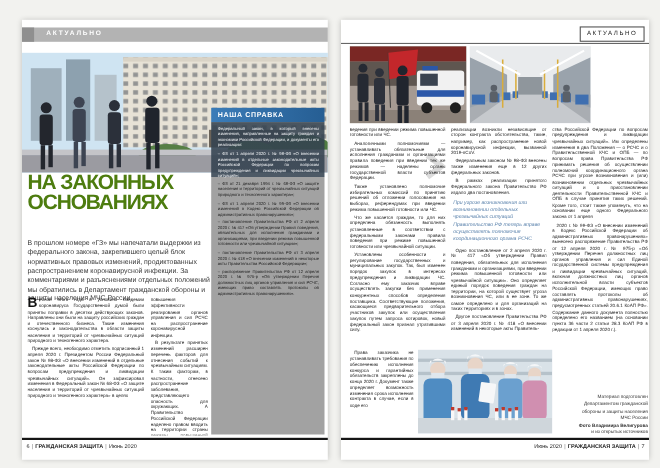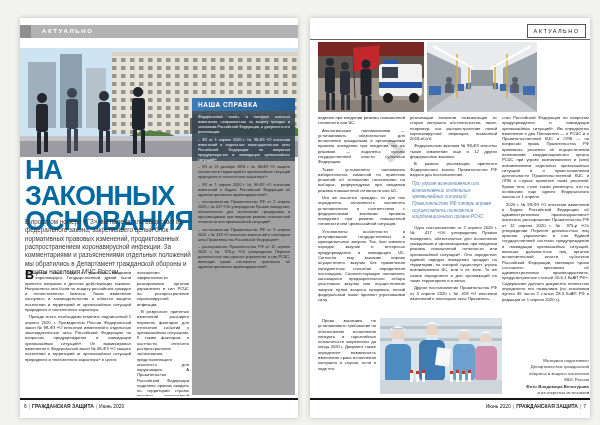--- a/index.html
+++ b/index.html
@@ -24,22 +24,22 @@
   .photo1{left:0;top:30px;width:278px;height:109px;background:#cfe4f2;}
   .sidebar{position:absolute;left:172px;top:80px;width:103px;height:297px;z-index:5;}
   .sidebar-title{height:13px;background:linear-gradient(90deg,#3b7cb8,#265e93);
                  color:#fff;font-size:6.4px;font-weight:bold;letter-spacing:.6px;
                  line-height:13px;padding-left:6px;}
   .sidebar-body{height:284px;overflow:hidden;padding:4px 5px 4px 6px;box-sizing:border-box;
         background:linear-gradient(180deg,rgba(52,66,80,.88) 0px,rgba(52,66,80,.88) 50px,#a2a2a2 50px,#a2a2a2 100%);}
   .sb{font-size:3.8px;line-height:1.32;text-align:justify;margin:0 0 2.5px;}
   .sb.light{color:#f2f4f6;}
   .sb.dark{color:#1f1f1f;}
-  .headline{position:absolute;left:5px;top:140px;width:170px;color:#0369a1;
-            font-weight:800;font-size:27px;line-height:.95;letter-spacing:-1px;}
+  .headline{position:absolute;left:5px;top:140px;width:170px;color:#4d7c0f;
+            font-weight:800;font-size:19px;line-height:.95;letter-spacing:-1px;}
   .lede{position:absolute;left:5px;top:200px;width:168px;font-size:6.3px;line-height:1.33;
         color:#3a3a3a;text-align:left;margin:0;}
   .col{position:absolute;overflow:hidden;}
   .colL1{left:5px;top:252px;width:106px;height:126px;}
   .colL2{left:117px;top:252px;width:52px;height:126px;}
   .p{font-size:4.2px;line-height:1.26;text-align:justify;color:#1c1c1c;margin:0 0 2px;text-indent:4px;}
   .p.first{text-indent:0;}
   .dropcap{float:left;font-size:12.5px;line-height:10px;font-weight:bold;margin:0 1.5px 0 0;color:#111;}
   .footer-rule{position:absolute;left:0;top:380px;width:100%;border-top:2px solid #151515;}
   .footer{position:absolute;top:385px;font-size:5px;color:#222;}

